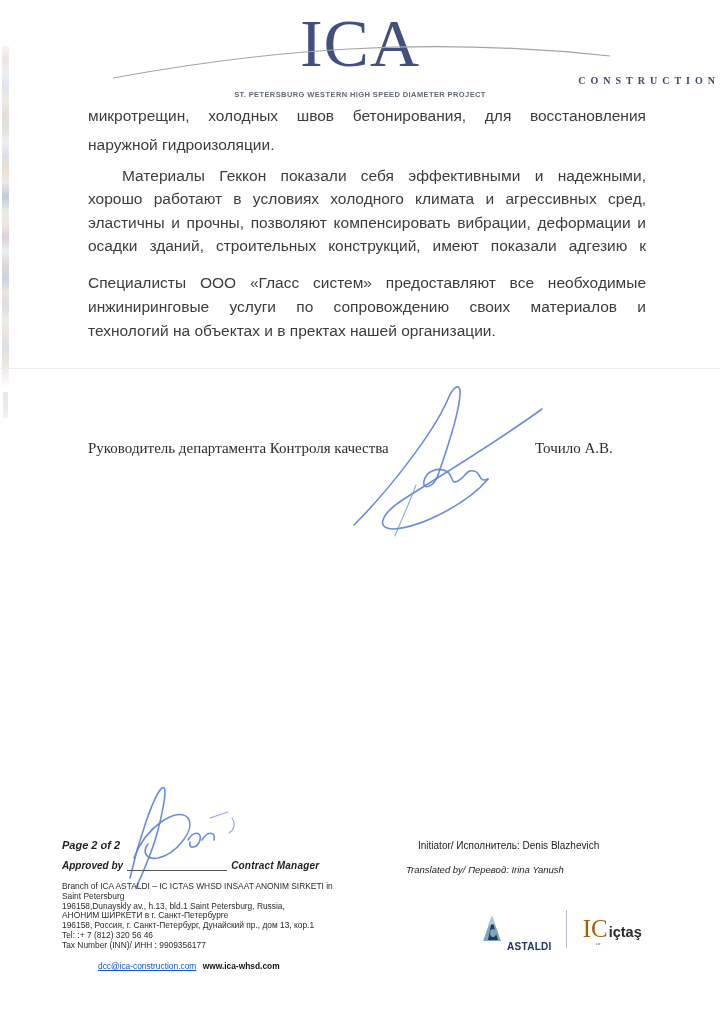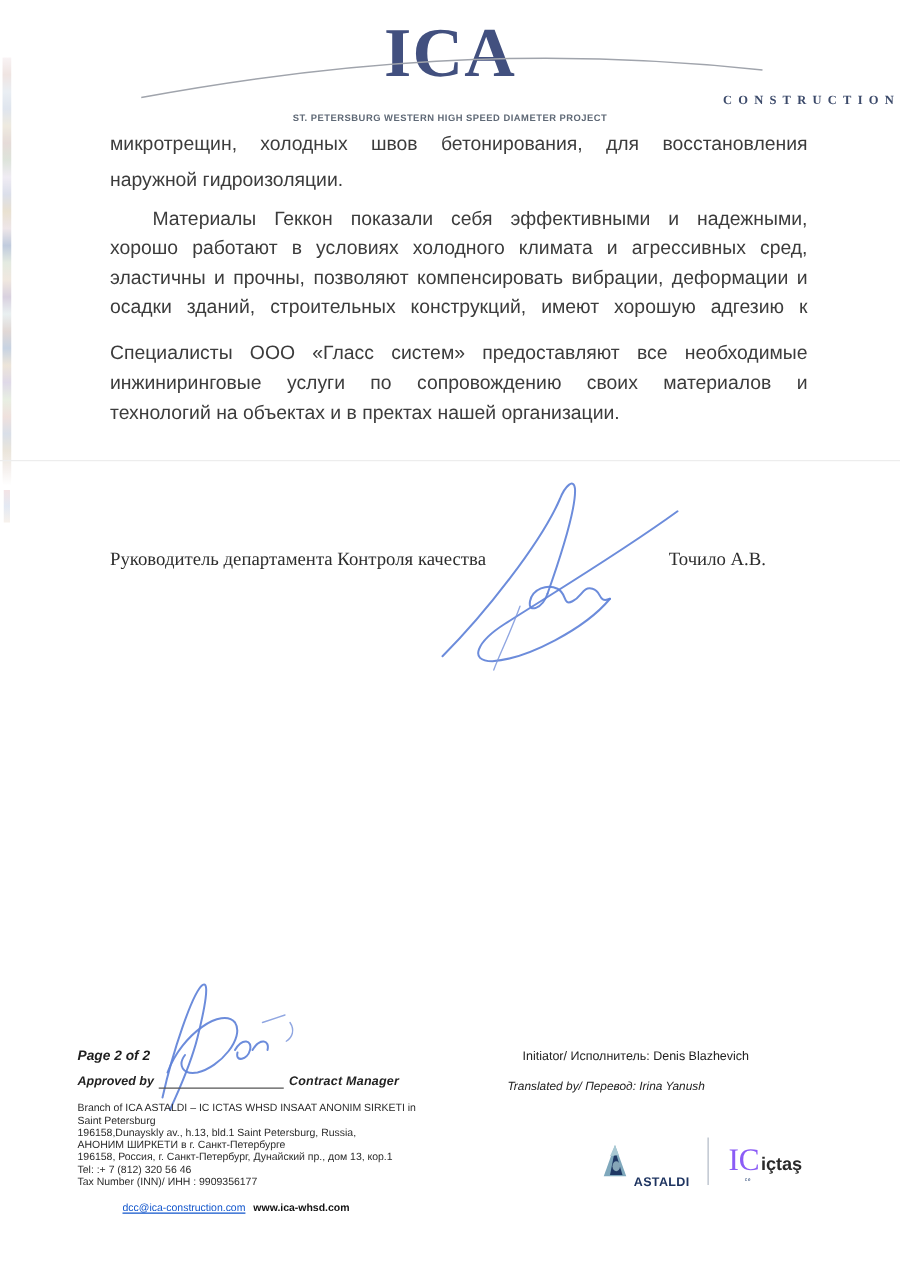--- a/index.html
+++ b/index.html
@@ -20,22 +20,22 @@
       #f0e8e4 96%,#ffffff 100%);
   }
   .edge-noise2{
     position:absolute;left:3px;top:392px;width:5px;height:26px;opacity:.5;
     background:linear-gradient(180deg,#e8c8cc,#c8d4e8,#f0e4d8);
   }
   .scanline{position:absolute;left:0;top:368px;width:720px;height:1px;background:#ededed;}
   
   .hdr{position:absolute;left:0;top:8px;width:720px;text-align:center;}
   .logo-ica{
-    font-family:"Liberation Serif",serif;font-size:56px;line-height:70px;
-    color:#42507f;letter-spacing:1px;font-weight:700;
+    font-family:"Liberation Serif",serif;font-size:68px;line-height:70px;
+    color:#42507f;letter-spacing:1px;font-weight:400;
   }
   .logo-construction{
     font-family:"Liberation Serif",serif;font-size:10px;letter-spacing:5px;
     color:#3c4a6a;margin-top:-3px;font-weight:600;text-align:right;
   }
   .logo-sub{
     font-size:7.5px;font-weight:700;letter-spacing:.4px;color:#5f6976;margin-top:4px;
   }
   .logo-arc{position:absolute;left:95px;top:30px;pointer-events:none;}
   
@@ -70,21 +70,21 @@
   .email-link{color:#1155cc;padding-left:36px;}
   .website{font-weight:700;color:#111;margin-left:4px;text-decoration:none;}
   .initiator{position:absolute;left:418px;top:840px;font-size:10px;color:#222;}
   .translated{position:absolute;left:406px;top:864px;font-size:9.5px;font-style:italic;color:#222;}
   
   .logos{position:absolute;left:482px;top:905px;display:flex;align-items:center;}
   .astaldi{display:flex;align-items:center;}
   .astaldi-name{font-size:10px;font-weight:700;color:#1e3460;letter-spacing:.3px;margin-left:5px;margin-top:36px;}
   .logo-divider{width:1px;height:38px;background:#b4bcc8;margin:0 16px 0 14px;}
   .ictas{display:flex;align-items:baseline;position:relative;}
-  .ictas-ic{font-family:"Liberation Serif",serif;font-size:25px;color:#8b5cf6;line-height:24px;}
+  .ictas-ic{font-family:"Liberation Serif",serif;font-size:25px;color:#a16207;line-height:24px;}
   .ictas-name{font-size:14.5px;font-weight:700;color:#2a2a2a;margin-left:1px;}
   .ictas-sub{position:absolute;left:13px;top:24px;font-size:4px;color:#1d3a6b;letter-spacing:.5px;}
 </style>
 </head>
 <body>
 
 <div class="page">
 
   <div class="edge-noise"></div>
   <div class="edge-noise2"></div>
@@ -101,21 +101,21 @@
 
   <div class="bodytext">
       <div class="para p1">
         <div class="jline">микротрещин, холодных швов бетонирования, для восстановления</div>
         <div class="jline jlast">наружной гидроизоляции.</div>
       </div>
       <div class="para p2">
         <div class="jline indent">Материалы Геккон показали себя эффективными и надежными,</div>
         <div class="jline">хорошо работают в условиях холодного климата и агрессивных сред,</div>
         <div class="jline">эластичны и прочны, позволяют компенсировать вибрации, деформации и</div>
-        <div class="jline">осадки зданий, строительных конструкций, имеют хорошую адгезию к</div>
+        <div class="jline">осадки зданий, строительных конструкций, имеют показали адгезию к</div>
       </div>
       <div class="para p3">
         <div class="jline">Специалисты ООО «Гласс систем» предоставляют все необходимые</div>
         <div class="jline">инжиниринговые  услуги по сопровождению своих материалов и</div>
         <div class="jline jlast">технологий на объектах и в пректах нашей организации.</div>
       </div>
     </div>
 
   <div class="sig-role">Руководитель департамента Контроля качества</div>
   <div class="sig-name">Точило А.В.</div>

